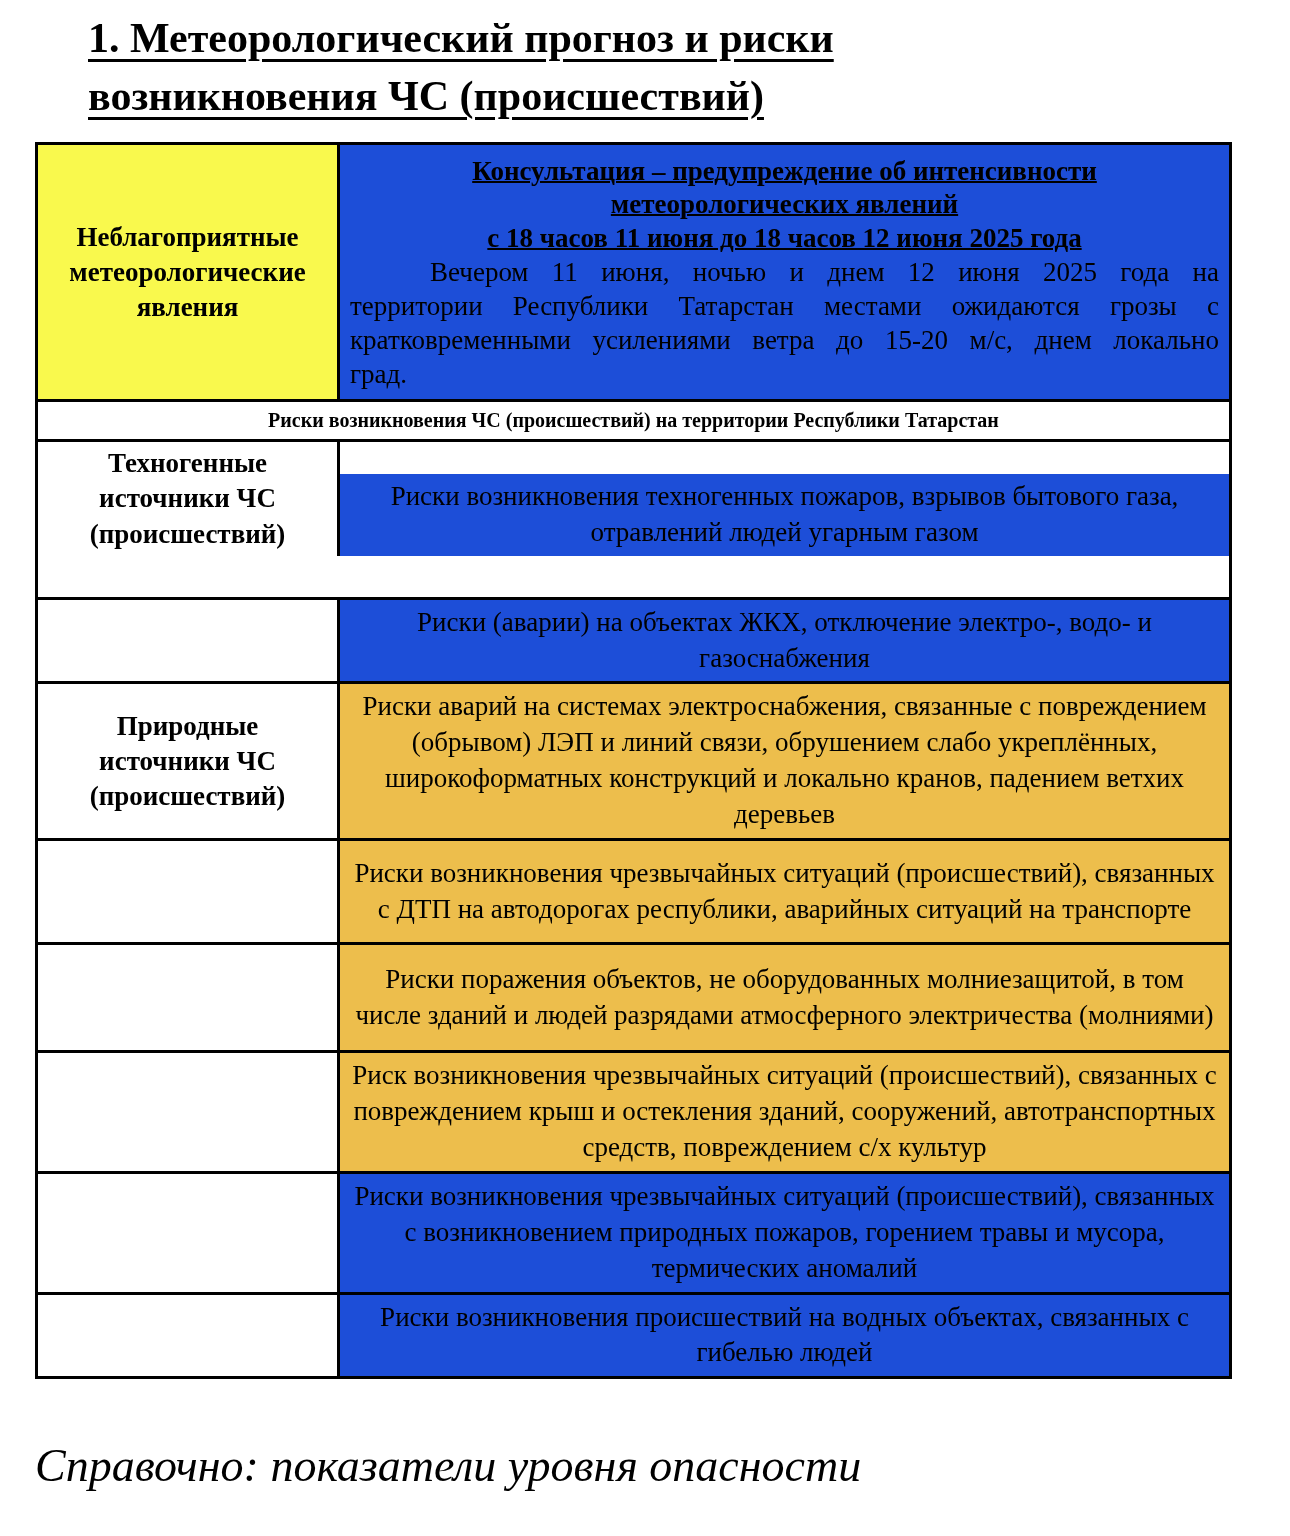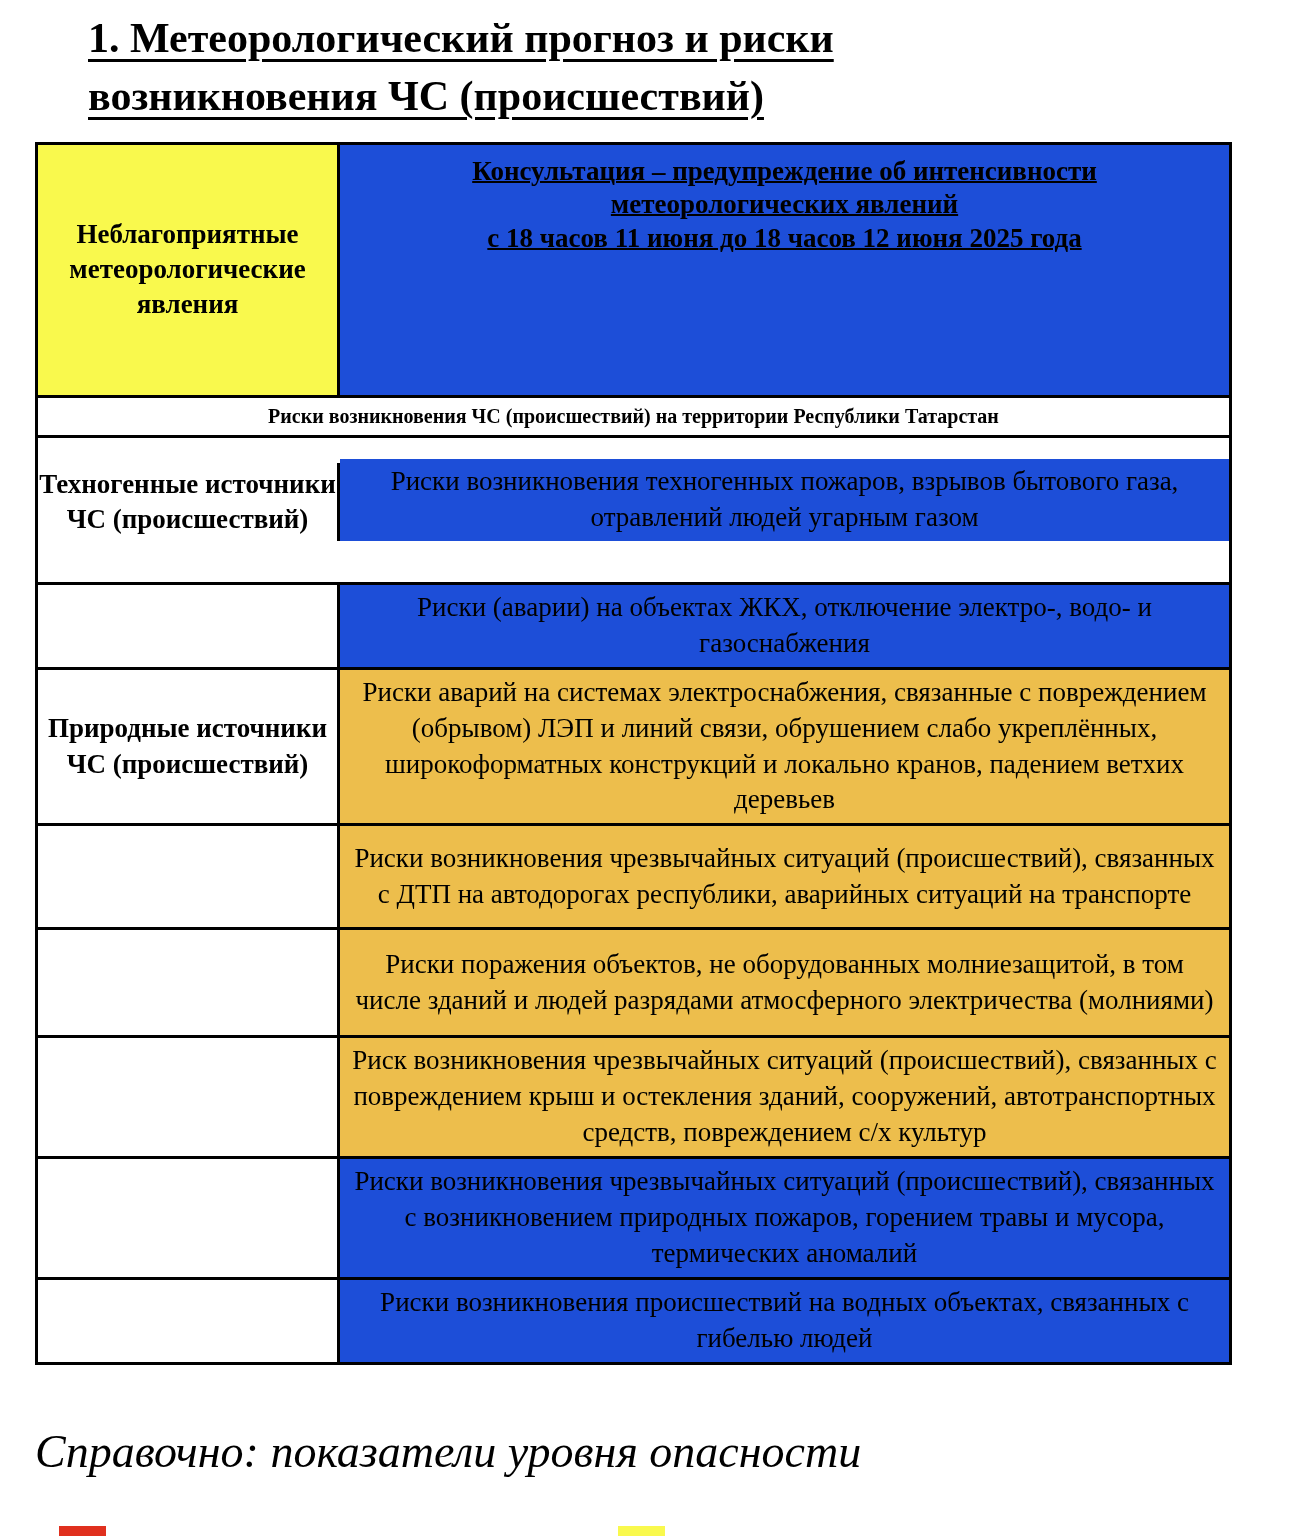--- a/index.html
+++ b/index.html
@@ -32,21 +32,21 @@
   .trow{display:flex;border-top:3px solid #000;box-sizing:border-box;}
   .trow:first-child{border-top:none;}
   .cell{box-sizing:border-box;}
   .cell-left{
     width:302px;flex:none;
     border-right:3px solid #000;
     display:flex;align-items:center;justify-content:center;
     text-align:center;
     font-weight:bold;font-size:27px;line-height:1.3;
     background:#ffffff;
-    padding:4px 0;
+    padding:4px 25px;
   }
   .cell-right{
     flex:1;
     display:flex;flex-direction:column;justify-content:center;
     text-align:center;
     font-size:27px;line-height:1.33;
     padding:5px 10px;
   }
   .cell-right[data-level="yellow"], .yellow-bg{background:#1d4ed8;}
   .cell-right[data-level="orange"]{background:#EDBE4C;}
@@ -106,20 +106,26 @@
   <h1 class="page-title">1. Метеорологический прогноз и риски возникновения ЧС (происшествий)</h1>
 
   <div class="tbl">
 
     <div class="trow row-consult">
       <div class="cell cell-left">Неблагоприятные метеорологические явления</div>
       <div class="cell cell-right consult-cell" data-level="yellow">
         <div class="consult-head">Консультация – предупреждение  об интенсивности</div>
         <div class="consult-head">метеорологических явлений</div>
         <div class="consult-head">с 18 часов 11 июня до 18 часов 12 июня 2025 года</div>
+        <div class="consult-body">
+          <div class="consult-line first">Вечером 11 июня, ночью и днем 12 июня 2025 года на</div>
+          <div class="consult-line">территории Республики Татарстан местами ожидаются грозы с</div>
+          <div class="consult-line">кратковременными усилениями ветра до 15-20 м/с, днем локально</div>
+          <div class="consult-line last">град.</div>
+        </div>
       </div>
     </div>
 
     <div class="trow row-section">
       <div class="cell cell-full">Риски возникновения ЧС (происшествий) на территории Республики Татарстан</div>
     </div>
 
     <div class="trow row-r1">
       <div class="cell cell-left">Техногенные источники ЧС (происшествий)</div>
       <div class="cell cell-right" data-level="yellow">Риски возникновения техногенных пожаров, взрывов бытового газа, отравлений людей угарным газом</div>

